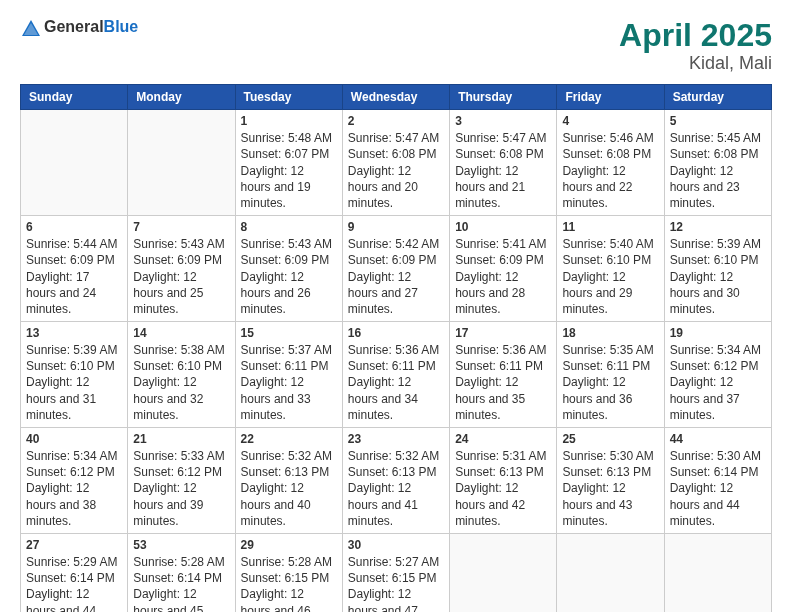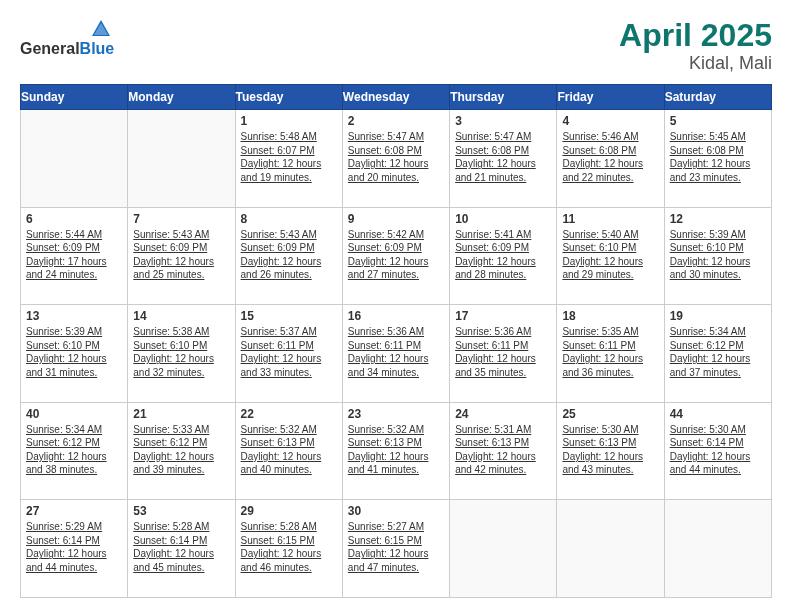--- a/index.html
+++ b/index.html
@@ -18,22 +18,21 @@
       flex-direction: column;
     }
     .header {
       display: flex;
       justify-content: space-between;
       align-items: flex-start;
       margin-bottom: 10px;
     }
     .logo {
       display: flex;
-      align-items: flex-end;
-      flex-direction: column;
+      align-items: flex-start;
     }
     .logo-icon {
       width: 22px;
       height: 22px;
       margin-right: 2px;
     }
     .title-block {
       text-align: right;
     }
     .title-month {
@@ -51,21 +50,21 @@
       border: 1px solid #ccc;
       border-collapse: collapse;
       width: 100%;
       table-layout: fixed;
     }
     .calendar th {
       background-color: #2255aa;
       color: #fff;
       font-size: 12px;
       font-weight: bold;
-      padding: 5px 0;
+      padding: 5px 8px;
       text-align: left;
       border: 1px solid #1a4488;
     }
     .calendar td {
       border: 1px solid #ccc;
       vertical-align: top;
       padding: 4px 5px;
       font-size: 9.5px;
       color: #333;
       height: 84px;
@@ -73,24 +72,23 @@
     .calendar td.empty {
       background: #f9f9f9;
     }
     .day-number {
       font-size: 12px;
       font-weight: bold;
       display: block;
       margin-bottom: 2px;
     }
     .day-info {
-      font-size: 10px;
+      font-size: 12px;
       color: #333;
       line-height: 1.35;
-      text-decoration: underline;
     }
   </style>
 </head>
 <body>
 
 <div class="page">
   <div class="header">
     <div class="logo">
       <svg class="logo-icon" viewBox="0 0 22 22">
         <polygon points="11,2 20,18 2,18" fill="#1a6fc4"></polygon>

